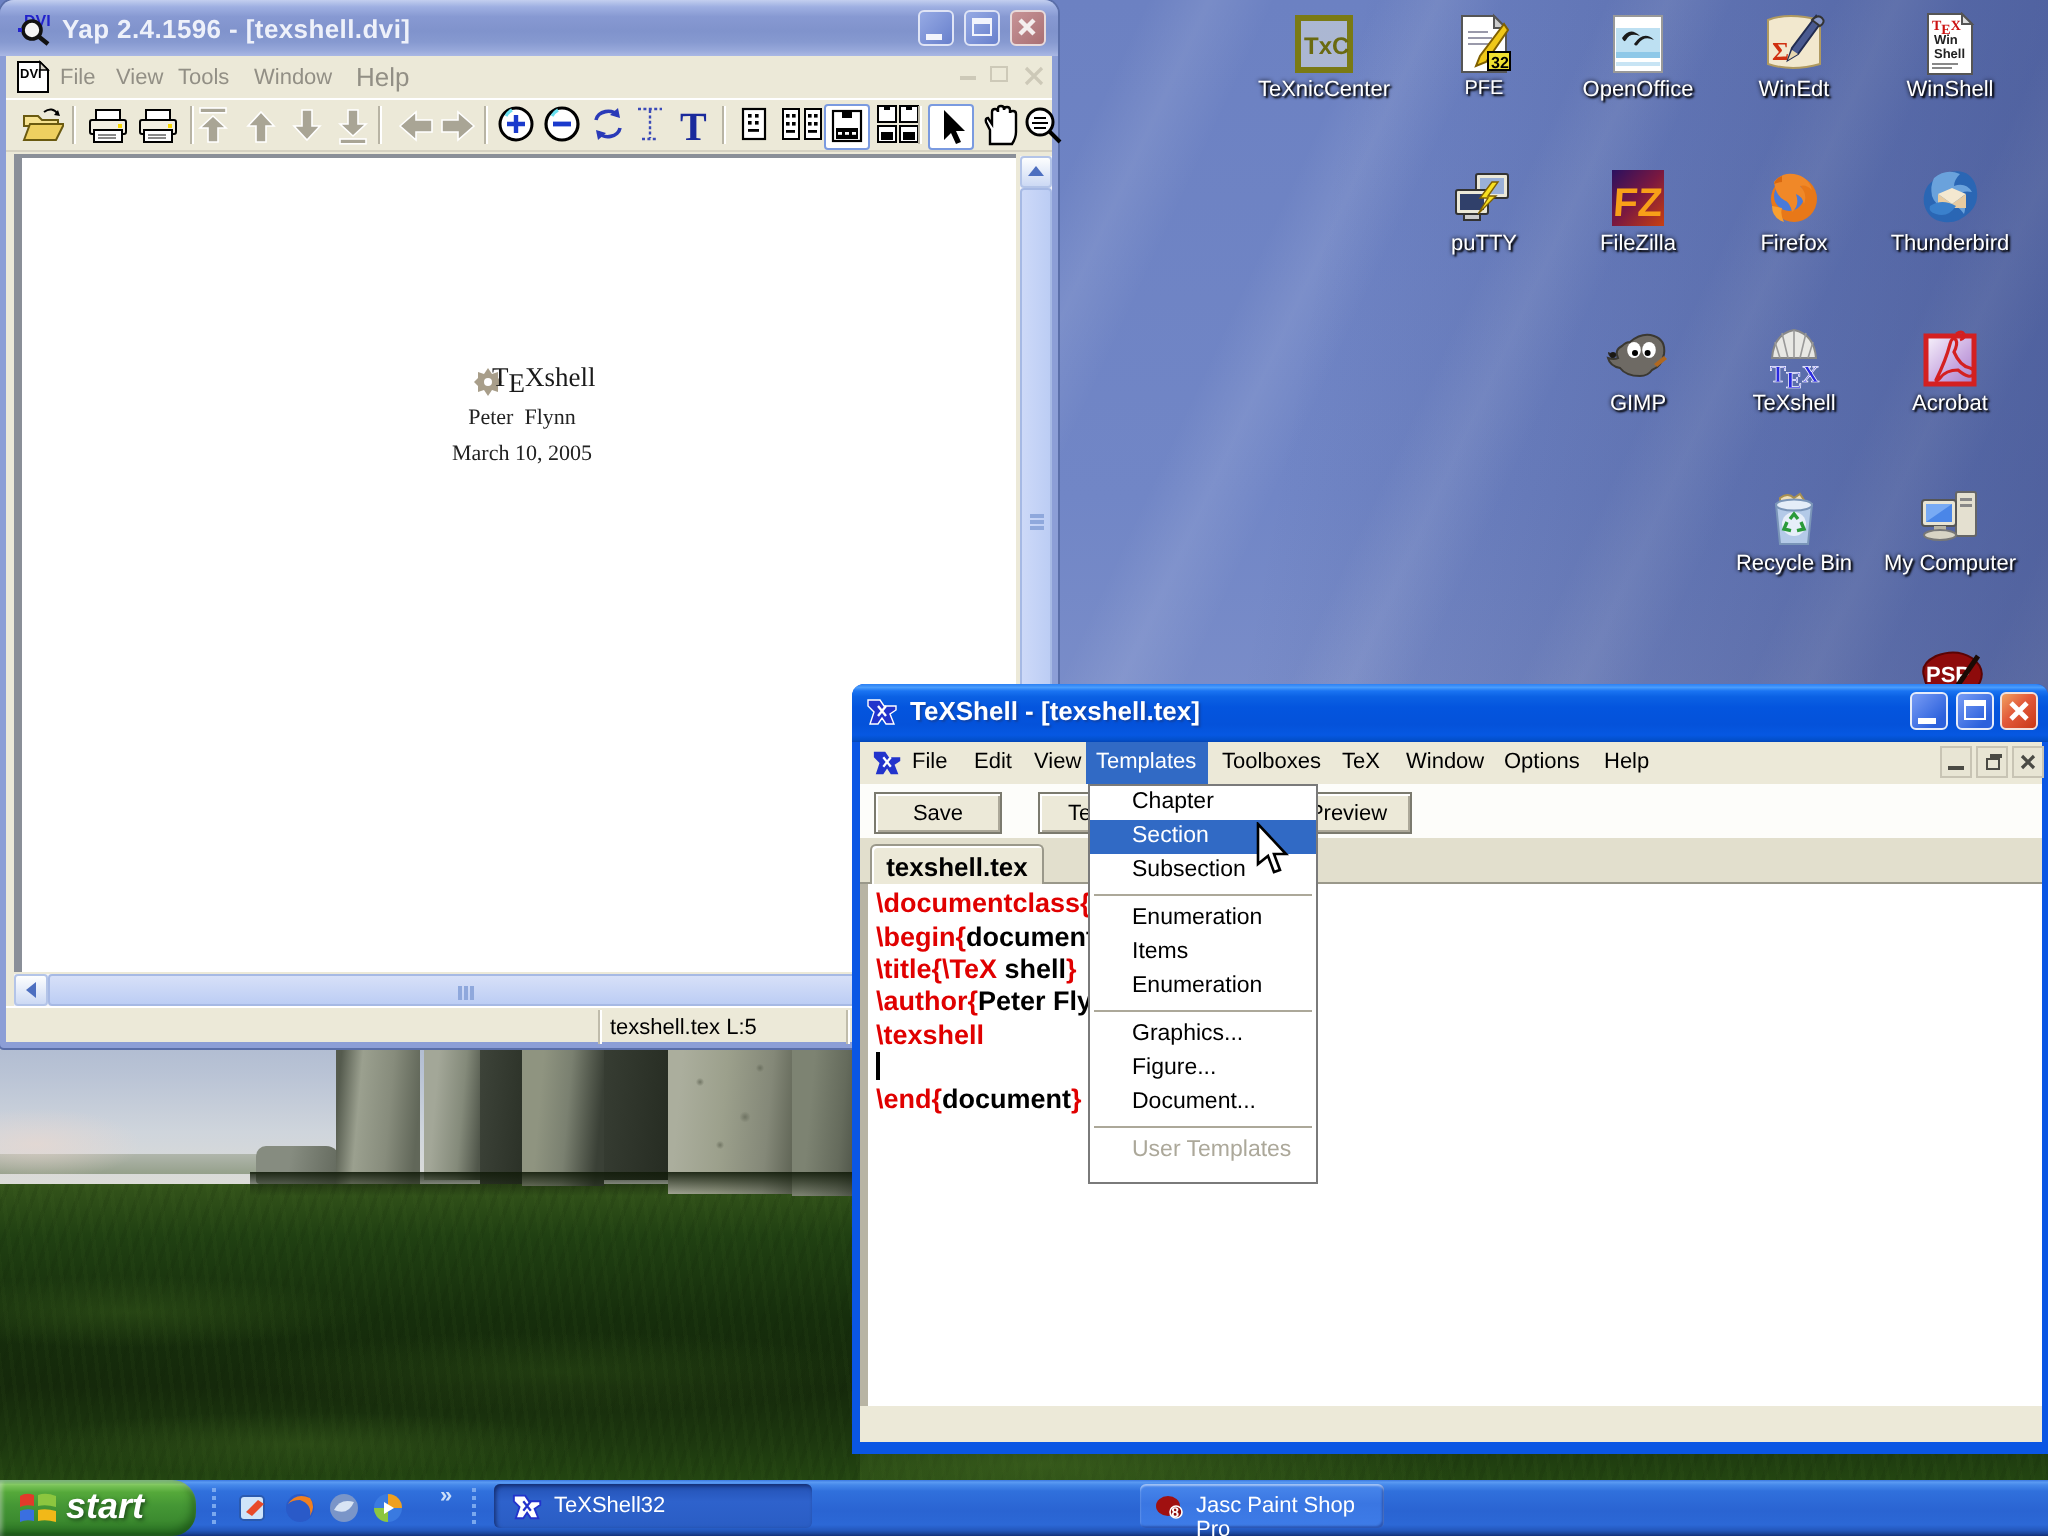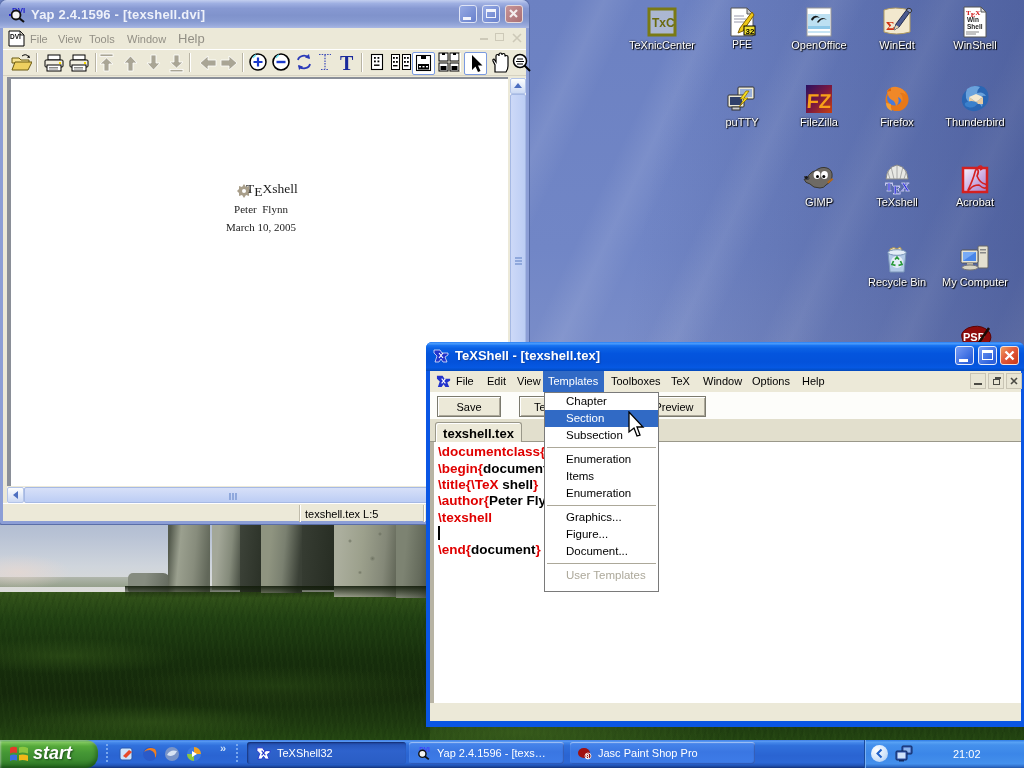--- a/index.html
+++ b/index.html
@@ -625,47 +625,22 @@
   <span class="abs" style="left:220px;top:2px;color:#cde0f8;font-size:11px;font-weight:bold;">»</span>
   <div class="abs" style="left:236px;top:4px;width:2px;height:20px;background:repeating-linear-gradient(180deg,#7aa8ee 0 2px,rgba(0,0,0,0) 2px 4px);"></div>
 
   <div class="abs" style="left:247px;top:2px;width:159px;height:22px;border-radius:3px;background:linear-gradient(180deg,#2351b4,#2e62cc 40%,#2a5dc4);box-shadow:inset 1px 1px 2px rgba(0,0,30,0.5);">
     <svg class="abs" style="left:9px;top:3px;" width="16" height="16" viewBox="0 0 17 17">
         <path d="M1,3 h6 l2,3 h6 v2 l-3,2 l2,5 h-4 l-2,-3 l-2,3 h-4 l2,-6 l-3,-3 z" fill="#fff" stroke="#2233cc" stroke-width="1"></path>
         <path d="M6,6 l4,5 M10,6 l-4,5" stroke="#2233cc" stroke-width="1.2"></path>
       </svg>
     <span class="abs" style="left:30px;top:5px;color:#fff;font-size:11px;">TeXShell32</span>
   </div>
-  <div class="abs" style="left:409px;top:2px;width:155px;height:22px;border-radius:3px;background:linear-gradient(180deg,#4887ec,#3a76e2 45%,#3e7ce8);box-shadow:inset 0 1px 1px rgba(255,255,255,0.5), inset -1px -1px 1px rgba(0,0,60,0.3);">
-    <svg class="abs" style="left:7px;top:3px;" width="16" height="16" viewBox="0 0 20 18">
-        <text x="4" y="8" font-size="8" font-weight="bold" fill="#4040ff" font-family="Liberation Sans">DVI</text>
-        <circle cx="8" cy="10" r="4.5" fill="#f4f4f4" stroke="#111" stroke-width="1.8"></circle>
-        <line x1="11" y1="13" x2="16" y2="17" stroke="#111" stroke-width="2.2"></line>
-      </svg>
-    <span class="abs" style="left:28px;top:5px;color:#fff;font-size:11px;">Yap 2.4.1596 - [texs…</span>
-  </div>
-  <div class="abs" style="left:570px;top:2px;width:185px;height:22px;border-radius:3px;background:linear-gradient(180deg,#4887ec,#3a76e2 45%,#3e7ce8);box-shadow:inset 0 1px 1px rgba(255,255,255,0.5), inset -1px -1px 1px rgba(0,0,60,0.3);">
+  <div class="abs" style="left:570px;top:2px;width:122px;height:22px;border-radius:3px;background:linear-gradient(180deg,#4887ec,#3a76e2 45%,#3e7ce8);box-shadow:inset 0 1px 1px rgba(255,255,255,0.5), inset -1px -1px 1px rgba(0,0,60,0.3);">
     <svg class="abs" style="left:7px;top:3px;" width="16" height="16" viewBox="0 0 16 16">
         <ellipse cx="7" cy="8" rx="6" ry="5" fill="#a01010"></ellipse>
         <circle cx="11" cy="11" r="3" fill="#8e0b0b" stroke="#fff" stroke-width="0.8"></circle>
         <text x="8.6" y="13.5" font-size="7" font-weight="bold" fill="#fff" font-family="Liberation Sans">8</text>
       </svg>
     <span class="abs" style="left:28px;top:5px;color:#fff;font-size:11px;">Jasc Paint Shop Pro</span>
   </div>
 
-  <div class="abs" style="left:864px;top:0;width:160px;height:28px;
-    background:linear-gradient(180deg,#2e7ae4 0%, #58a2f4 8%, #4490ec 18%, #3b86e8 50%, #4490ec 85%, #2e6cc8 95%, #2456a4 100%);
-    border-left:1px solid #1a4a9c;box-shadow:inset 1px 0 0 #78b0f4;">
-    <div class="abs" style="left:6px;top:5px;width:17px;height:17px;border-radius:50%;background:radial-gradient(circle at 35% 30%,#ffffff,#cfe2fa 60%,#9cc0ee);">
-      <svg width="17" height="17">
-          <path d="M10.5,4.5 L6.5,8.5 L10.5,12.5" stroke="#2060c8" stroke-width="2" fill="none"></path>
-        </svg>
-    </div>
-    <svg class="abs" style="left:30px;top:5px;" width="18" height="18">
-      <rect x="7" y="1" width="10" height="8" rx="1" fill="#2a50a8" stroke="#122a60"></rect>
-        <rect x="8.5" y="2.5" width="7" height="5" fill="#8cb4ec"></rect>
-      <rect x="1" y="6" width="11" height="9" rx="1" fill="#2a50a8" stroke="#122a60"></rect>
-        <rect x="2.5" y="7.5" width="8" height="6" fill="#cfe2fa"></rect>
-      <rect x="4" y="15" width="5" height="1.5" fill="#122a60"></rect>
-    </svg>
-    <span class="abs" style="left:88px;top:8px;color:#fff;font-size:11px;">21:02</span>
-  </div>
 </div>
 
 </body></html>

